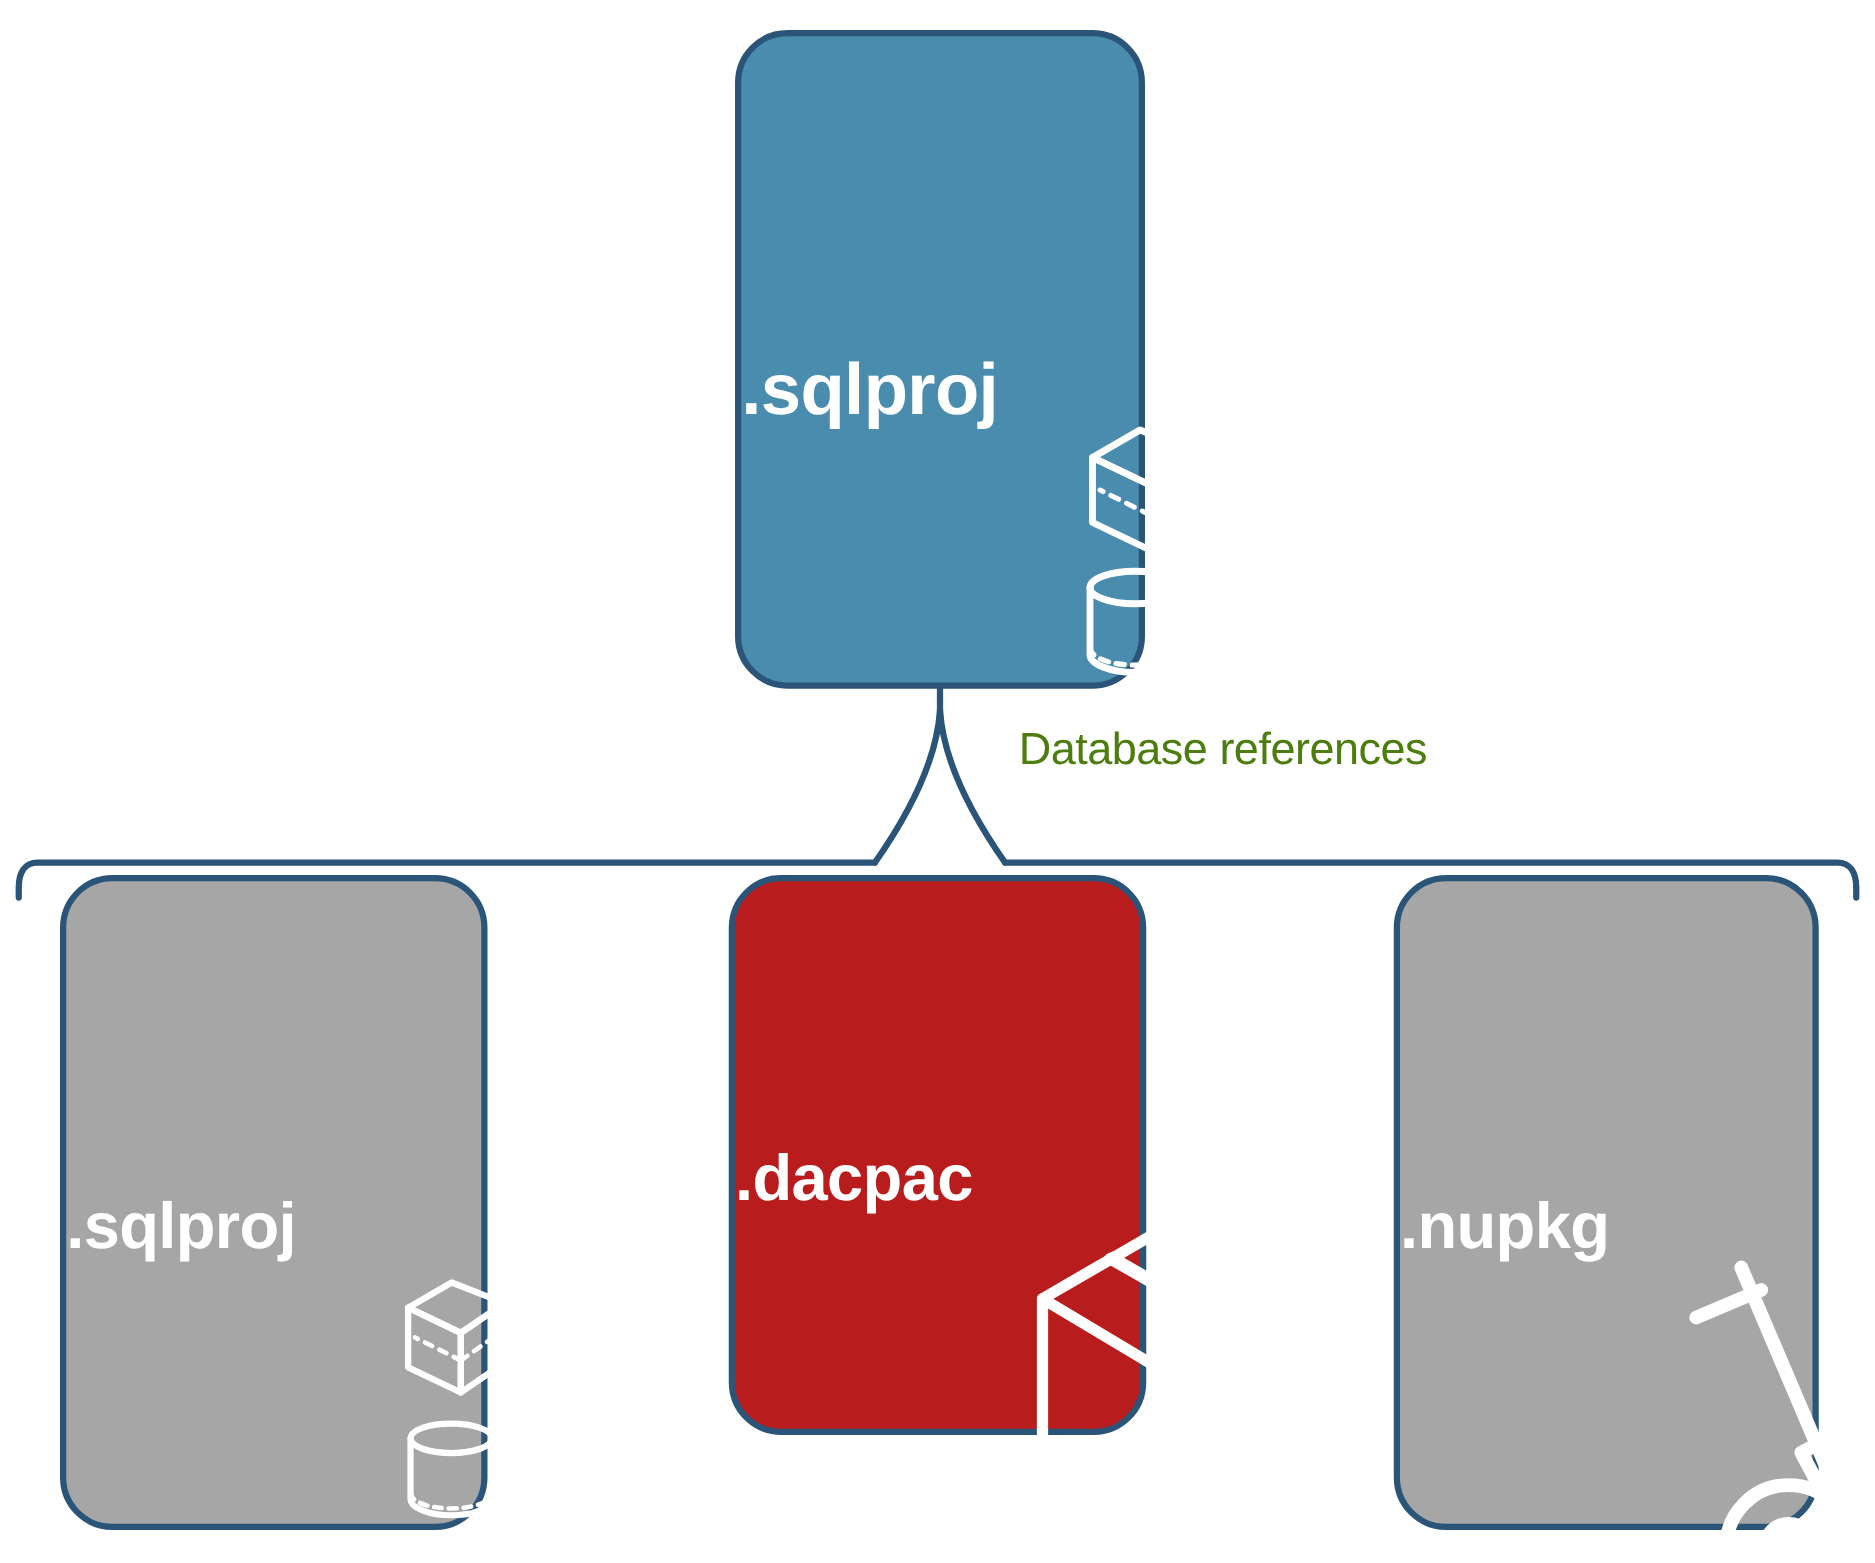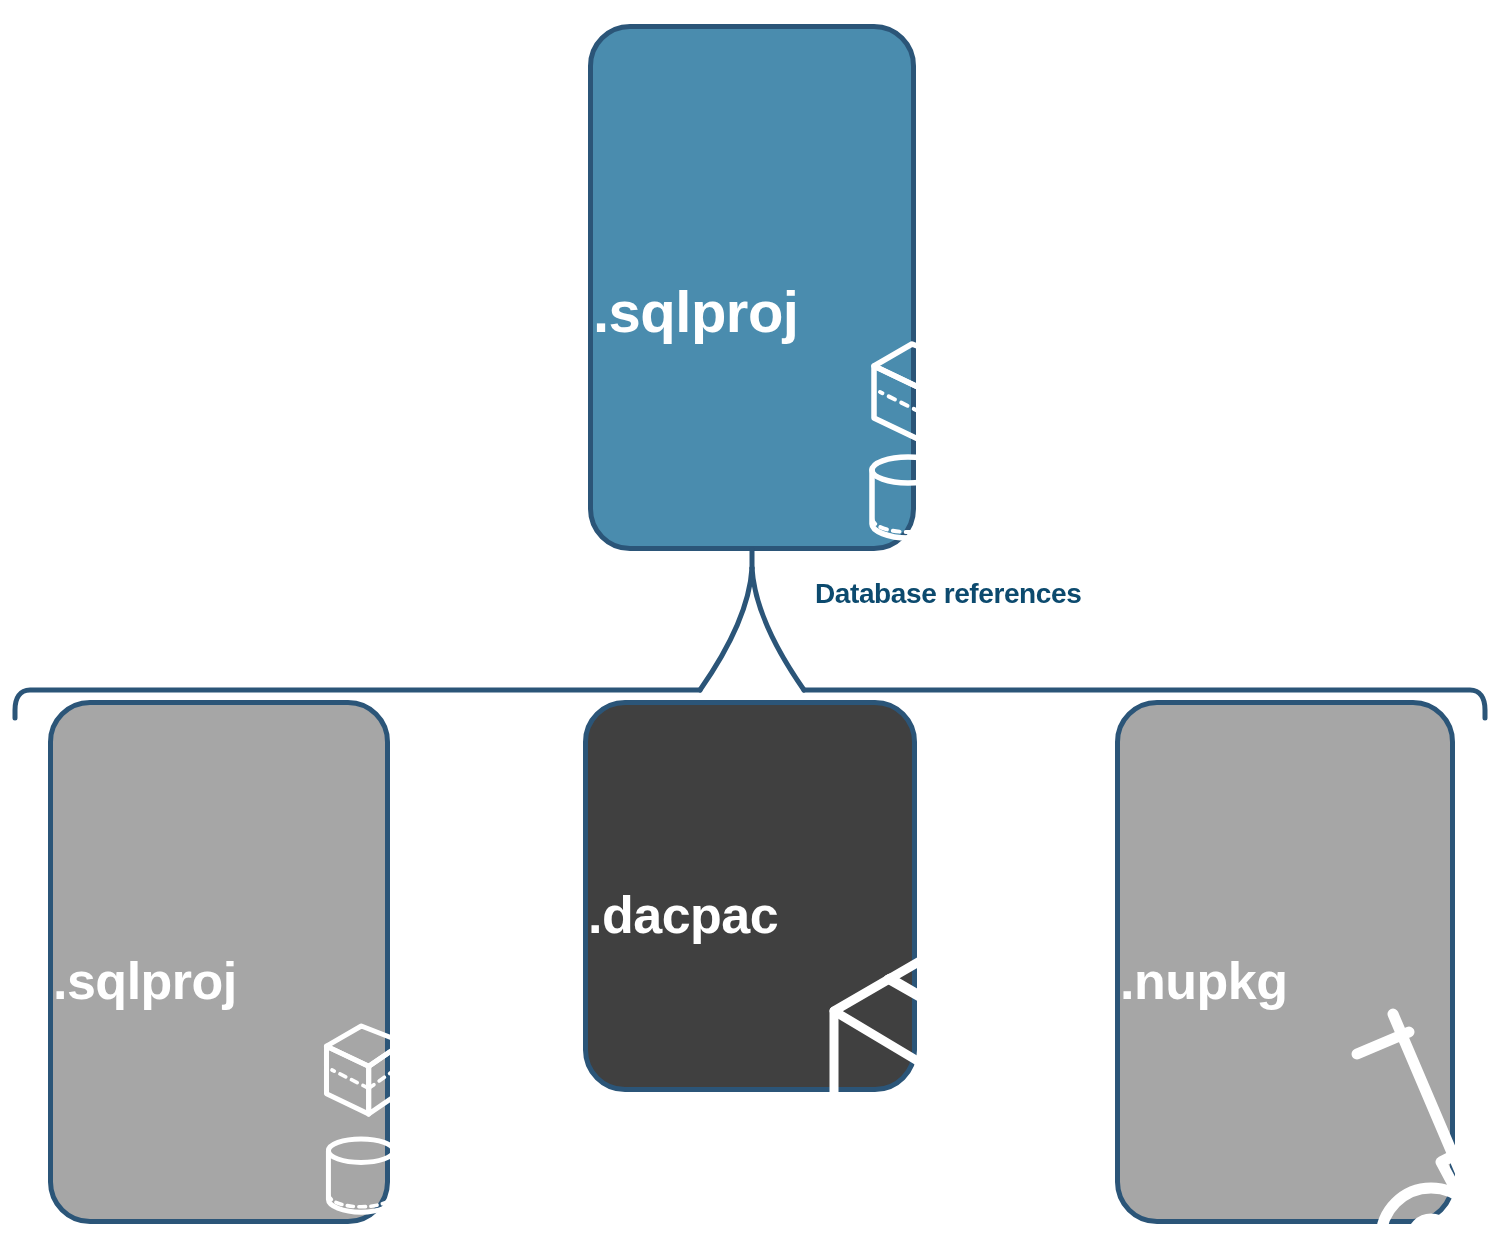--- a/index.html
+++ b/index.html
@@ -64,22 +64,22 @@
     left: 48px;
     top: 700px;
     width: 342px;
     height: 524px;
     background: #a6a6a6;
   }
   #node-dacpac {
     left: 583px;
     top: 700px;
     width: 334px;
-    height: 392px;
-    background: #404040;
+    height: 448px;
+    background: #b91c1c;
   }
   #node-nupkg {
     left: 1115px;
     top: 700px;
     width: 340px;
     height: 524px;
     background: #a6a6a6;
   }
   .node-leaf .node-label {
     font-size: 52px;
@@ -92,23 +92,23 @@
     left: 0;
     top: 540px;
     width: 1500px;
     height: 190px;
     pointer-events: none;
   }
   #connector-caption {
     position: absolute;
     left: 815px;
     top: 578px;
-    font-size: 28px;
-    font-weight: bold;
-    color: #0c4a6e;
+    font-size: 36px;
+    font-weight: normal;
+    color: #4d7c0f;
     letter-spacing: -0.4px;
     white-space: nowrap;
   }
 </style>
 </head>
 <body>
 
 <div id="diagram-root">
 
   <div class="node" id="node-root">

